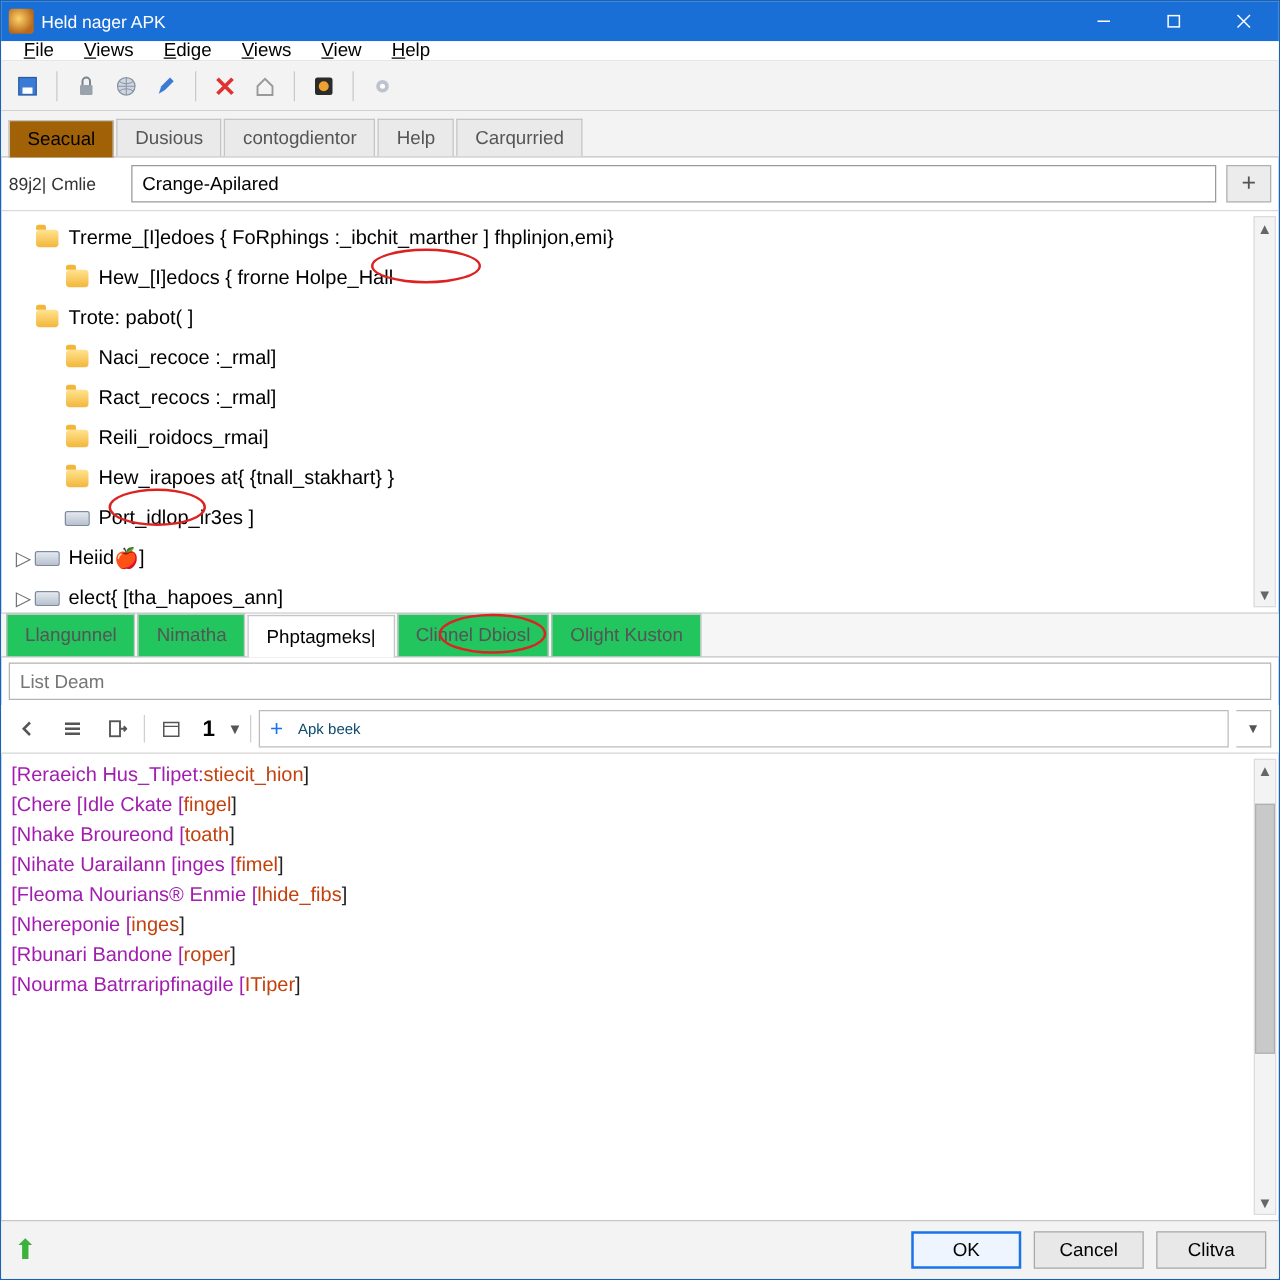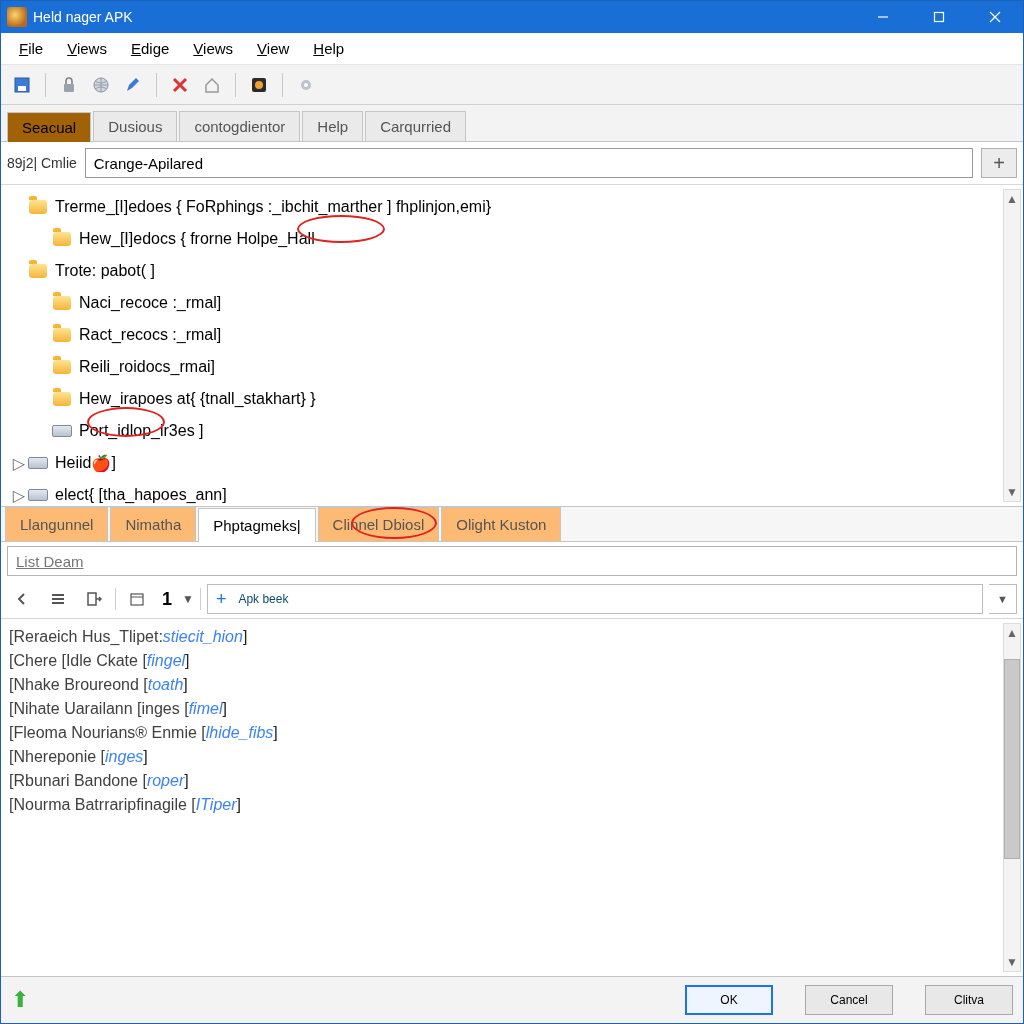--- a/index.html
+++ b/index.html
@@ -4,65 +4,65 @@
 <style>
   * { box-sizing: border-box; }
   html, body { margin:0; padding:0; font-family: "Segoe UI", Tahoma, sans-serif; font-size:14px; background:#fff; }
   .window { width:1024px; height:1024px; display:flex; flex-direction:column; border:1px solid #1a62b5; }
   .titlebar { height:32px; background:#1a6fd6; display:flex; align-items:center; color:#fff; }
   .titlebar .app-icon { width:20px; height:20px; margin:0 6px; background:radial-gradient(circle at 40% 40%, #ffd36b, #b86a1a 70%); border-radius:3px; }
   .titlebar .title { flex:0 0 auto; font-size:14px; }
   .titlebar .spacer { flex:1; }
   .sysbtn { width:56px; height:32px; display:flex; align-items:center; justify-content:center; }
   .sysbtn svg { stroke:#fff; stroke-width:1.2; fill:none; }
-  .menubar { height:32px; background:#fff; display:flex; align-items:center; padding:0 6px; border-bottom:1px solid #e5e5e5; font-size:15px; }
+  .menubar { height:16px; background:#fff; display:flex; align-items:center; padding:0 6px; border-bottom:1px solid #e5e5e5; font-size:15px; }
   .menubar .item { padding:4px 12px; cursor:default; }
   .menubar .item u { text-decoration:underline; }
   .toolbar { height:40px; background:#f3f3f3; border-bottom:1px solid #d0d0d0; display:flex; align-items:center; padding:0 6px; gap:2px; }
   .tb-btn { width:30px; height:30px; display:flex; align-items:center; justify-content:center; border:1px solid transparent; }
   .tb-sep { width:1px; height:24px; background:#c9c9c9; margin:0 6px; }
   .tabrow { display:flex; align-items:flex-end; background:#f3f3f3; border-bottom:1px solid #c5c5c5; padding:6px 6px 0 6px; gap:0; font-size:15px; }
   .tab { padding:6px 14px; border:1px solid #c5c5c5; border-bottom:none; background:#eaeaea; color:#555; margin-right:2px; cursor:default;}
   .tab.active { background:#a16207; color:#000; position:relative; top:1px; }
   .searchrow { display:flex; align-items:center; padding:6px; gap:8px; border-bottom:1px solid #d9d9d9; }
   .searchrow .tag { font-size:14px; color:#333; }
-  .searchrow input { flex:1; height:30px; border:1px solid #9a9a9a; padding:0 8px; font-size:15px; }
+  .searchrow input { flex:1; height:30px; border:1px solid #9a9a9a; padding:0 8px; font-size:15px;margin-left:20px; }
   .plusbtn { width:36px; height:30px; border:1px solid #b0b0b0; background:#ececec; display:flex; align-items:center; justify-content:center; font-size:20px; color:#555;}
   .tree { flex:0 0 322px; overflow:auto; padding:6px 6px 6px 10px; border-bottom:1px solid #c5c5c5; position:relative; }
   .tree .row { display:flex; align-items:center; height:32px; font-size:16px; }
   .tree .caret { width:16px; display:inline-flex; justify-content:center; color:#6b6b6b; }
   .tree .ico { width:22px; height:22px; margin-right:6px; display:inline-flex; align-items:center; justify-content:center; }
   .folder { background:linear-gradient(#ffe38f,#f3b63b); border-radius:3px; width:18px; height:14px; position:relative; }
   .folder:before { content:""; position:absolute; top:-4px; left:0; width:8px; height:4px; background:#f3b63b; border-radius:2px 2px 0 0; }
   .drive { width:20px; height:12px; background:linear-gradient(#e4e9ef,#b9c2cf); border:1px solid #7d8aa0; border-radius:2px; }
   .apple { font-size:16px; }
   .indent-1 { padding-left:24px; }
   .circleMark { position:absolute; border:2px solid #d22; border-radius:50%; pointer-events:none; }
   .midtabs { display:flex; align-items:flex-end; border-bottom:1px solid #c5c5c5; padding:0 4px; background:#f6f6f6; font-size:15px;}
-  .midtabs .mt { padding:8px 14px; border:1px solid #c5c5c5; border-bottom:none; background:#fdba74; color:#555; margin-right:2px; position:relative; }
+  .midtabs .mt { padding:8px 14px; border:1px solid #c5c5c5; border-bottom:none; background:#22c55e; color:#555; margin-right:2px; position:relative; }
   .midtabs .mt.active { background:#fff; color:#000; top:1px; }
   .listhdr input { width:100%; height:30px; border:1px solid #b3b3b3; padding:0 8px; color:#777; font-size:15px; margin:4px 6px; }
   .listhdr { padding:0; }
   .tool2 { display:flex; align-items:center; gap:6px; padding:4px 6px; border-bottom:1px solid #d5d5d5; background:#fff;}
   .tool2 .t2 { width:30px; height:30px; display:flex; align-items:center; justify-content:center; border:1px solid transparent; color:#555;}
   .tool2 .sep2 { width:1px; height:22px; background:#cfcfcf; }
   .tool2 .num { font-size:18px; font-weight:600; padding:0 4px; }
   .tool2 .dd { font-size:12px; color:#555; }
   .tool2 .grow { flex:1; border:1px solid #bcbcbc; height:30px; display:flex; align-items:center;}
   .tool2 .grow .plus{ padding:0 8px; color:#1a73e8; font-size:18px;}
   .tool2 .grow .txt{ flex:1; padding:0 4px; color:#0c4a6e; font-size:12px;}
   .tool2 .ddbtn{ width:28px; height:30px; border:1px solid #bcbcbc; border-left:none; display:flex; align-items:center; justify-content:center;}
   .listarea { flex:1; overflow:auto; padding:6px 8px; font-size:16px; border-bottom:1px solid #c5c5c5; position:relative; font-family:"Segoe UI",sans-serif;}
   .listarea .line { padding:3px 0; }
-  .listarea .k { color:#404040; }
+  .listarea .k { color:#a21caf; }
   .listarea .br { color:#222; }
-  .listarea .v { color:#3b82f6;font-style:italic; }
+  .listarea .v { color:#c2410c; }
   .footer { height:46px; background:#f3f3f3; display:flex; align-items:center; padding:0 10px; gap:10px; }
   .footer .spacer { flex:1; }
-  .footer .btn { min-width:88px; height:30px; border:1px solid #a8a8a8; background:#e8e8e8; display:flex; align-items:center; justify-content:center; font-size:12px;margin-left:22px;}
+  .footer .btn { min-width:88px; height:30px; border:1px solid #a8a8a8; background:#e8e8e8; display:flex; align-items:center; justify-content:center; font-size:15px;}
   .footer .btn.primary { border:2px solid #1a73e8; background:#eef5ff; }
   .upico { color:#3bb23b; font-size:22px; }
   .scrollbar-v { position:absolute; right:2px; top:4px; bottom:4px; width:18px; background:#f3f3f3; border:1px solid #dcdcdc; display:flex; flex-direction:column; align-items:center; justify-content:space-between; }
   .scrollbar-v .arrow { font-size:12px; color:#666; padding:2px 0; }
   .listarea .scrollthumb { position:absolute; right:3px; top:40px; width:16px; height:200px; background:#c9c9c9; border:1px solid #b0b0b0;}
 </style>
 </head>
 <body>
 
 <div class="window">
@@ -243,21 +243,21 @@
   <div class="midtabs" id="midtabs" style="position:relative;">
     <div class="mt">Llangunnel</div>
       <div class="mt">Nimatha</div>
       <div class="mt active">Phptagmeks|</div>
       <div class="mt">Clinnel Dbiosl</div>
       <div class="mt">Olight Kuston</div>
       <div class="circleMark" style="left:350px; top:0px; width:86px; height:32px;"></div>
   </div>
 
   <div class="listhdr">
-    <input type="text" style="width: calc(100% - 12px); text-decoration: underline;" placeholder="List Deam">
+    <input type="text" style="width: calc(100% - 12px);" placeholder="List Deam">
   </div>
 
   <div class="tool2">
     <div class="t2">
         <svg width="16" height="16" viewBox="0 0 16 16">
           <path d="M10 3 L5 8 L10 13" fill="none" stroke="#555" stroke-width="2"></path>
         </svg>
       </div>
     <div class="t2">
         <svg width="16" height="16">

